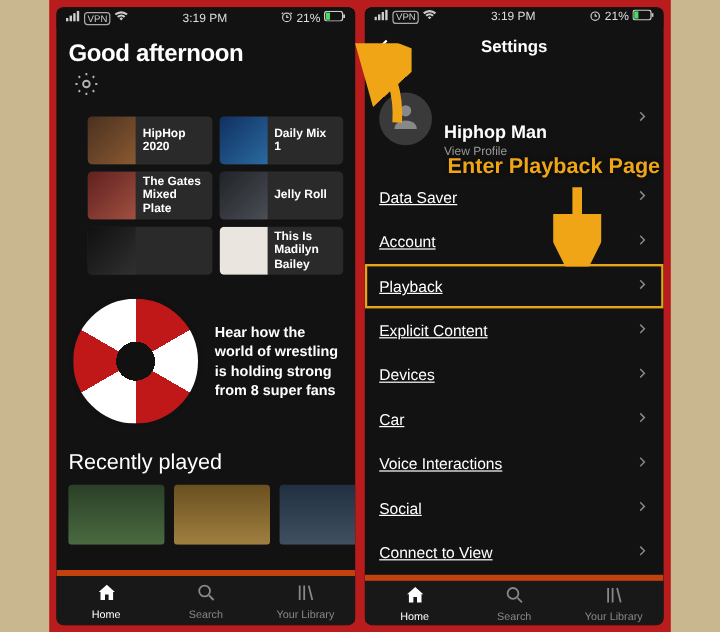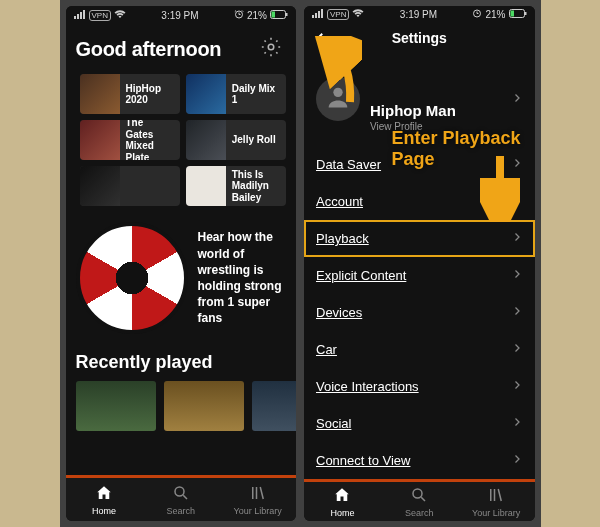--- a/index.html
+++ b/index.html
@@ -1,53 +1,53 @@
 <!DOCTYPE html>
 <html><head>
 <meta charset="utf-8">
 <style>
   * { margin:0; padding:0; box-sizing:border-box; font-family:-apple-system,Helvetica,Arial,sans-serif; }
   body { background:#c9b88f; display:flex; justify-content:center; align-items:flex-start; }
-  .stage { position:relative; width:481px; height:527px; background:#404040; padding:6px; }
+  .stage { position:relative; width:518px; height:527px; background:#b91c1c; padding:6px; }
   .phones { display:flex; gap:8px; width:100%; height:100%; }
   .phone { flex:1; background:#121212; border-radius:6px; overflow:hidden; display:flex; flex-direction:column; position:relative; color:#fff; }
   .statusbar { height:18px; display:flex; align-items:center; justify-content:space-between; padding:0 8px; font-size:10px; color:#ddd; background:#121212; }
   .status-left, .status-right { display:flex; align-items:center; gap:3px; }
   .vpn-pill { border:1px solid #aaa; border-radius:3px; font-size:8px; padding:0 2px; line-height:9px; color:#ccc; }
-  .header { display:flex; justify-content:space-between; align-items:center; padding:10px 10px 4px 10px; }
+  .header { display:flex; justify-content:space-between; align-items:flex-start; padding:10px 10px 4px 10px;flex-direction:column; }
   .greeting { font-size:20px; font-weight:700; letter-spacing:-0.3px; }
   .gear { width:30px; height:30px; border-radius:50%; display:flex; align-items:center; justify-content:center; color:#b3b3b3; }
   .gear svg{width:22px;height:22px;}
-  .grid { display:grid; grid-template-columns:1fr 1fr; gap:6px; padding:6px 10px 2px 14px; }
+  .grid { display:grid; grid-template-columns:1fr 1fr; gap:6px; padding:6px 10px 2px 26px; }
   .tile { background:#2a2a2a; border-radius:4px; display:flex; align-items:center; height:40px; overflow:hidden; }
   .tile .thumb { width:40px; height:40px; flex:0 0 40px; }
   .tile .tlabel { font-size:10px; font-weight:600; padding:0 6px; line-height:1.15; }
   .promo { display:flex; gap:10px; padding:14px 10px 6px 10px; align-items:center; }
   .promo-art { width:112px; height:112px; flex:0 0 112px; border-radius:4px; }
   .promo-text { font-size:12px; font-weight:600; line-height:1.35; }
-  .section-title { font-size:18px; font-weight:700; padding:12px 10px 4px 10px; }
+  .section-title { font-size:18px; font-weight:400; padding:12px 10px 4px 10px; }
   .recent-row { display:flex; gap:8px; padding:4px 10px 0 10px; overflow:hidden; }
   .recent-card { width:80px; height:50px; background:#333; border-radius:3px; flex:0 0 80px; }
   
   .settings-header { display:flex; align-items:flex-start; padding:8px 7px; position:relative; height:34px; }
   .back { color:#fff; }
   .back svg{width:18px;height:18px;}
   .settings-title { position:absolute; left:0; right:0; text-align:center; font-size:14px; font-weight:600; }
   .profile-row { display:flex; align-items:center; padding:10px 12px 14px 12px; gap:10px; }
   .avatar { width:44px; height:44px; border-radius:50%; background:#3a3a3a; display:flex; align-items:center; justify-content:center; color:#888; }
   .avatar svg{width:28px;height:28px;}
   .profile-name { font-size:15px; font-weight:700;margin-top:36px; }
   .profile-sub { font-size:10px; color:#9a9a9a; margin-top:2px; }
   .menu { display:flex; flex-direction:column; }
   .menu-item { display:flex; justify-content:space-between; align-items:center; padding:11px 12px; font-size:13px;text-decoration:underline; }
   .menu-item.highlighted { outline:2px solid #e6a516; outline-offset:-2px; }
   .chev { color:#888; }
   .chev svg{width:12px;height:12px;}
   
-  .bottomnav { margin-top:auto; height:46px; background:#181818; display:flex; border-top:3px solid #c2410c; }
+  .bottomnav { margin-top:auto; height:46px; background:#181818; display:flex; border-top:5px solid #c2410c; }
   .nav-item { flex:1; display:flex; flex-direction:column; align-items:center; justify-content:center; gap:2px; color:#888; font-size:9px; }
   .nav-item.active { color:#fff; }
   .nav-item svg{width:18px;height:18px;}
   
   .anno { position:absolute; color:#f0a517; font-weight:700; pointer-events:none; z-index:50; }
   .anno-text { font-size:18px; text-shadow:0 0 4px rgba(0,0,0,0.7); }
   .arrow { position:absolute; z-index:49; }
   
   .art1{background:linear-gradient(135deg,#4a3020,#8a5a30);}
   .art2{background:linear-gradient(135deg,#103060,#2a6aa0);}
@@ -132,21 +132,21 @@
             <div class="thumb art5"></div>
           </div>
         <div class="tile">
             <div class="thumb art6"></div>
             <div class="tlabel">This Is Madilyn Bailey</div>
           </div>
       </div>
 
       <div class="promo">
         <div class="promo-art"></div>
-        <div class="promo-text">Hear how the world of wrestling is holding strong from 1 super fans</div>
+        <div class="promo-text">Hear how the world of wrestling is holding strong from 8 super fans</div>
       </div>
 
       <div class="section-title">Recently played</div>
       <div class="recent-row">
         <div class="recent-card rc1"></div>
         <div class="recent-card rc2"></div>
         <div class="recent-card rc3"></div>
       </div>
 
       <div class="bottomnav">

